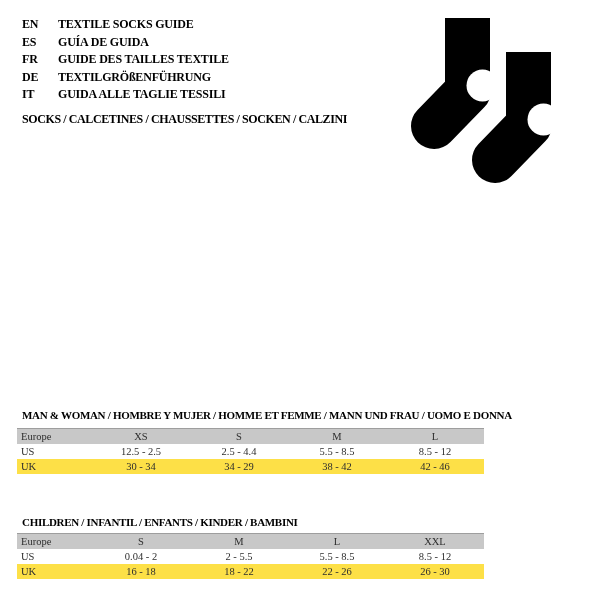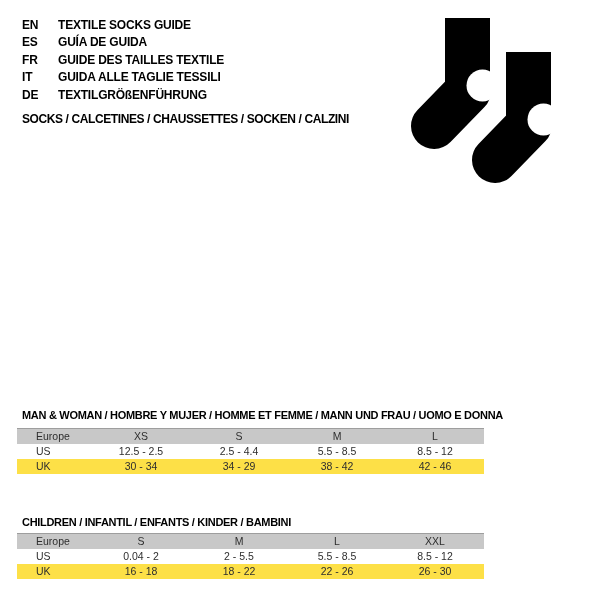--- a/index.html
+++ b/index.html
@@ -1,18 +1,18 @@
 <!DOCTYPE html>
 <html><head>
 <meta charset="utf-8">
 <style>
   html,body { margin:0; padding:0; background:#ffffff; }
   .page {
     position:relative; width:600px; height:600px; background:#ffffff;
-    font-family:Liberation Sans, sans-serif; color:#000; overflow:hidden;
+    font-family:Liberation Serif, serif; color:#000; overflow:hidden;
   }
 
   
   .lang-list { position:absolute; left:22px; top:16px; }
   .lang-row { display:flex; height:17.5px; align-items:center;
               font-size:12px; font-weight:700; letter-spacing:-0.2px; }
   .lang-row .code { width:36px; flex:0 0 36px; }
 
   
   .category { position:absolute; left:22px; top:112px;
@@ -30,21 +30,21 @@
   table.size-table { position:absolute; left:17px; border-collapse:collapse;
                      table-layout:fixed; width:467px; font-size:10.5px; color:#2e2e2e; }
   table.t1 { top:428px; }
   table.t2 { top:533px; }
   .size-table col.c-label { width:75px; }
   .size-table col.c-size  { width:98px; }
   .size-table th, .size-table td {
     height:15px; line-height:15px; padding:0; margin:0;
     text-align:center; font-weight:400; white-space:nowrap;
   }
-  .size-table .lbl { text-align:left; padding-left:19px; }
+  .size-table .lbl { text-align:left; padding-left:4px; }
   .size-table thead tr { background:#c8c8c8; border-top:1px solid #9e9e9e; }
   .size-table tbody tr.alt { background:#fde047; }
 </style>
 </head>
 <body>
 
 <div class="page">
 
   <div class="lang-list">
     <div class="lang-row">
@@ -53,26 +53,26 @@
     </div>
     <div class="lang-row">
       <span class="code">ES</span>
       <span class="txt">GUÍA DE GUIDA</span>
     </div>
     <div class="lang-row">
       <span class="code">FR</span>
       <span class="txt">GUIDE DES TAILLES TEXTILE</span>
     </div>
     <div class="lang-row">
+      <span class="code">DE</span>
+      <span class="txt">TEXTILGRÖßENFÜHRUNG</span>
+    </div>
+    <div class="lang-row">
       <span class="code">IT</span>
       <span class="txt">GUIDA ALLE TAGLIE TESSILI</span>
-    </div>
-    <div class="lang-row">
-      <span class="code">DE</span>
-      <span class="txt">TEXTILGRÖßENFÜHRUNG</span>
     </div>
   </div>
 
   <div class="category">SOCKS / CALCETINES / CHAUSSETTES / SOCKEN / CALZINI</div>
 
   <div class="icon-wrap">
     <svg width="155" height="170" viewBox="0 0 155 170" xmlns="http://www.w3.org/2000/svg">
 
       <g>
         <rect x="38" y="5" width="45" height="76" fill="#000"></rect>

